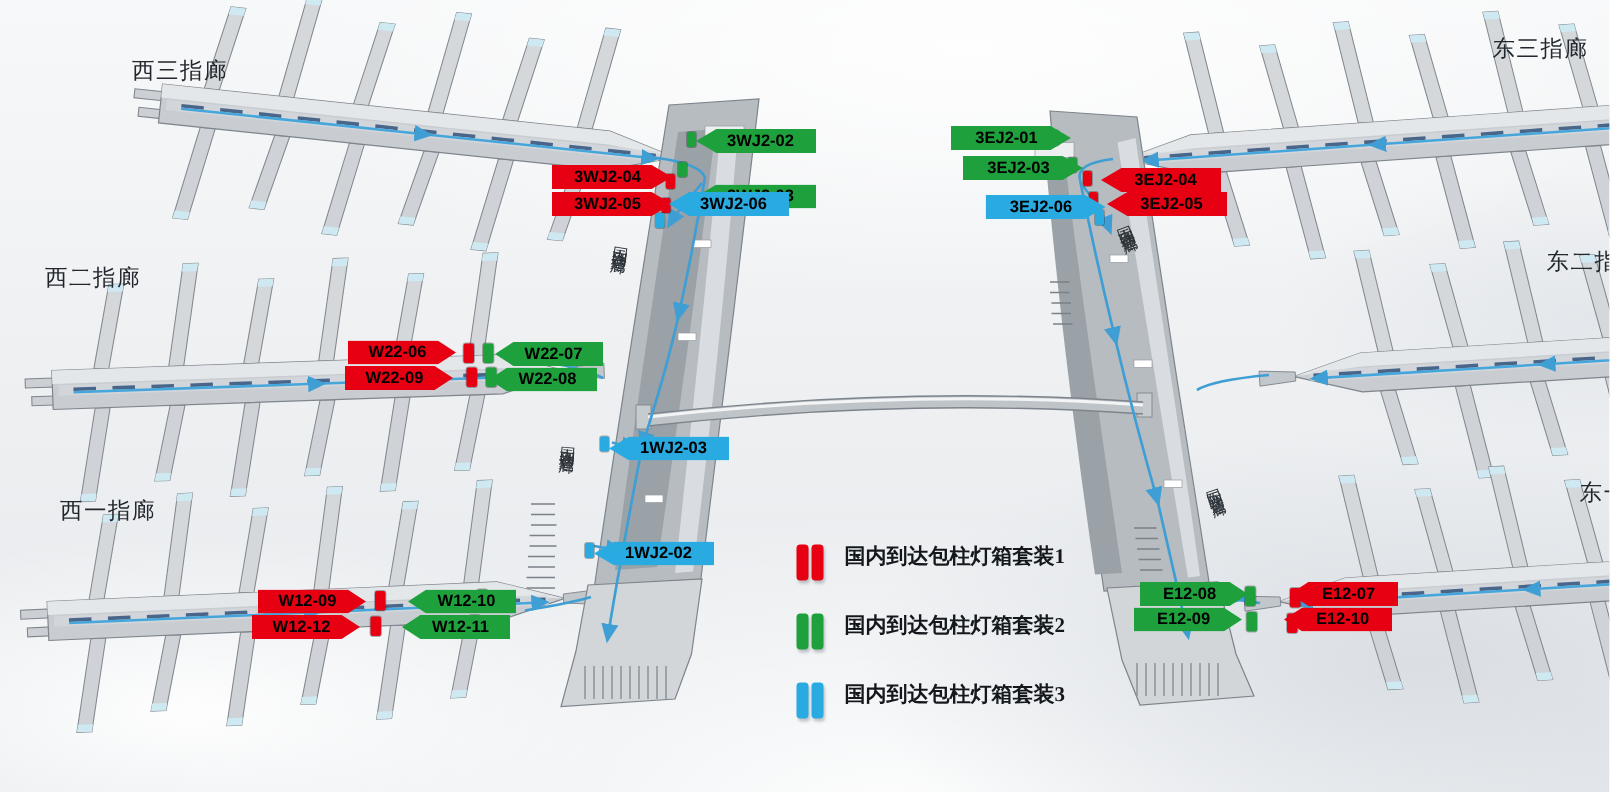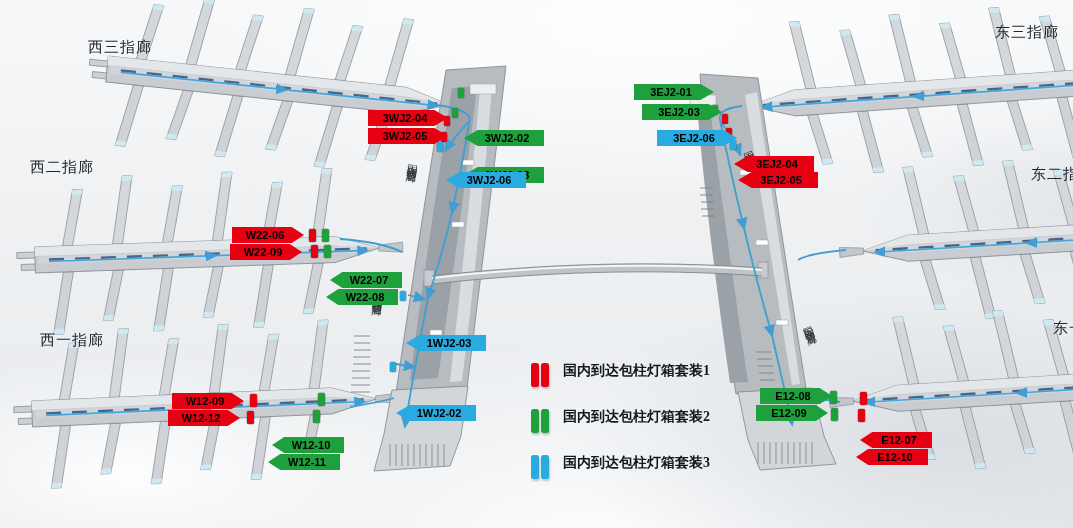--- a/index.html
+++ b/index.html
@@ -16,21 +16,21 @@
   }
   svg.map{position:absolute;left:0;top:0;z-index:1;}
   
   .tag{
     position:absolute;z-index:6;height:16px;line-height:16px;
     font-weight:700;font-size:11px;color:#000;text-align:center;
     font-family:"Liberation Sans",sans-serif;
   }
   .tag.w73{width:74px}
   .tag.w65{width:66px}
-  .tag.left {clip-path:polygon(0 50%, 17% 0, 100% 0, 100% 100%, 17% 100%);padding-left:6px;margin-top:44px;}
+  .tag.left {clip-path:polygon(0 50%, 17% 0, 100% 0, 100% 100%, 17% 100%);padding-left:6px;}
   .tag.right{clip-path:polygon(100% 50%, 83% 100%, 0 100%, 0 0, 83% 0);padding-right:6px;}
   .set1{background:#e60012}
   .set2{background:#1ea13c}
   .set3{background:#29abe2}
   
   .mk{position:absolute;z-index:5;width:7px;height:13px;border-radius:1.5px;
       box-shadow:0 0 0 .6px rgba(40,40,40,.35);}
   .mk.sm{width:6px;height:10px;}
   
   .pname{position:absolute;z-index:4;font-family:"Liberation Serif",serif;
@@ -160,21 +160,21 @@
       <path d="M744,228 C752,262 762,300 772,335" marker-end="url(#arr)"></path>
       <path d="M772,335 C778,362 786,395 792,424" marker-end="url(#arr)"></path>
       <path d="M722,124 C730,134 736,144 740,154" marker-end="url(#arr)"></path>
       <path d="M846,250 C824,252 806,255 798,260"></path>
       <path d="M840,402 C824,400 812,397 806,394"></path>
       <path d="M816,396 L830,399" marker-end="url(#arr)"></path>
     </g>
   </svg>
 
   <div class="pname" style="left:88px;top:38px">西三指廊</div>
-  <div class="pname" style="left:30px;top:158px">西二指廊</div>
+  <div class="pname" style="left:30px;top:176px">西二指廊</div>
   <div class="pname" style="left:40px;top:331px">西一指廊</div>
   <div class="pname" style="left:995px;top:23px">东三指廊</div>
   <div class="pname" style="left:1031px;top:165px">东二指廊</div>
   <div class="pname" style="left:1053px;top:319px">东一指廊</div>
 
   <div class="vtext" style="left:407px;top:156px;transform:rotate(9deg)">国内到达通廊</div>
   <div class="vtext" style="left:371px;top:289px;transform:rotate(5deg)">国内到达通廊</div>
   <div class="vtext" style="left:737px;top:144px;transform:rotate(-21deg)">国内到达通廊</div>
   <div class="vtext" style="left:797px;top:320px;transform:rotate(-19deg);font-size:10px">国际到达通廊</div>
 

